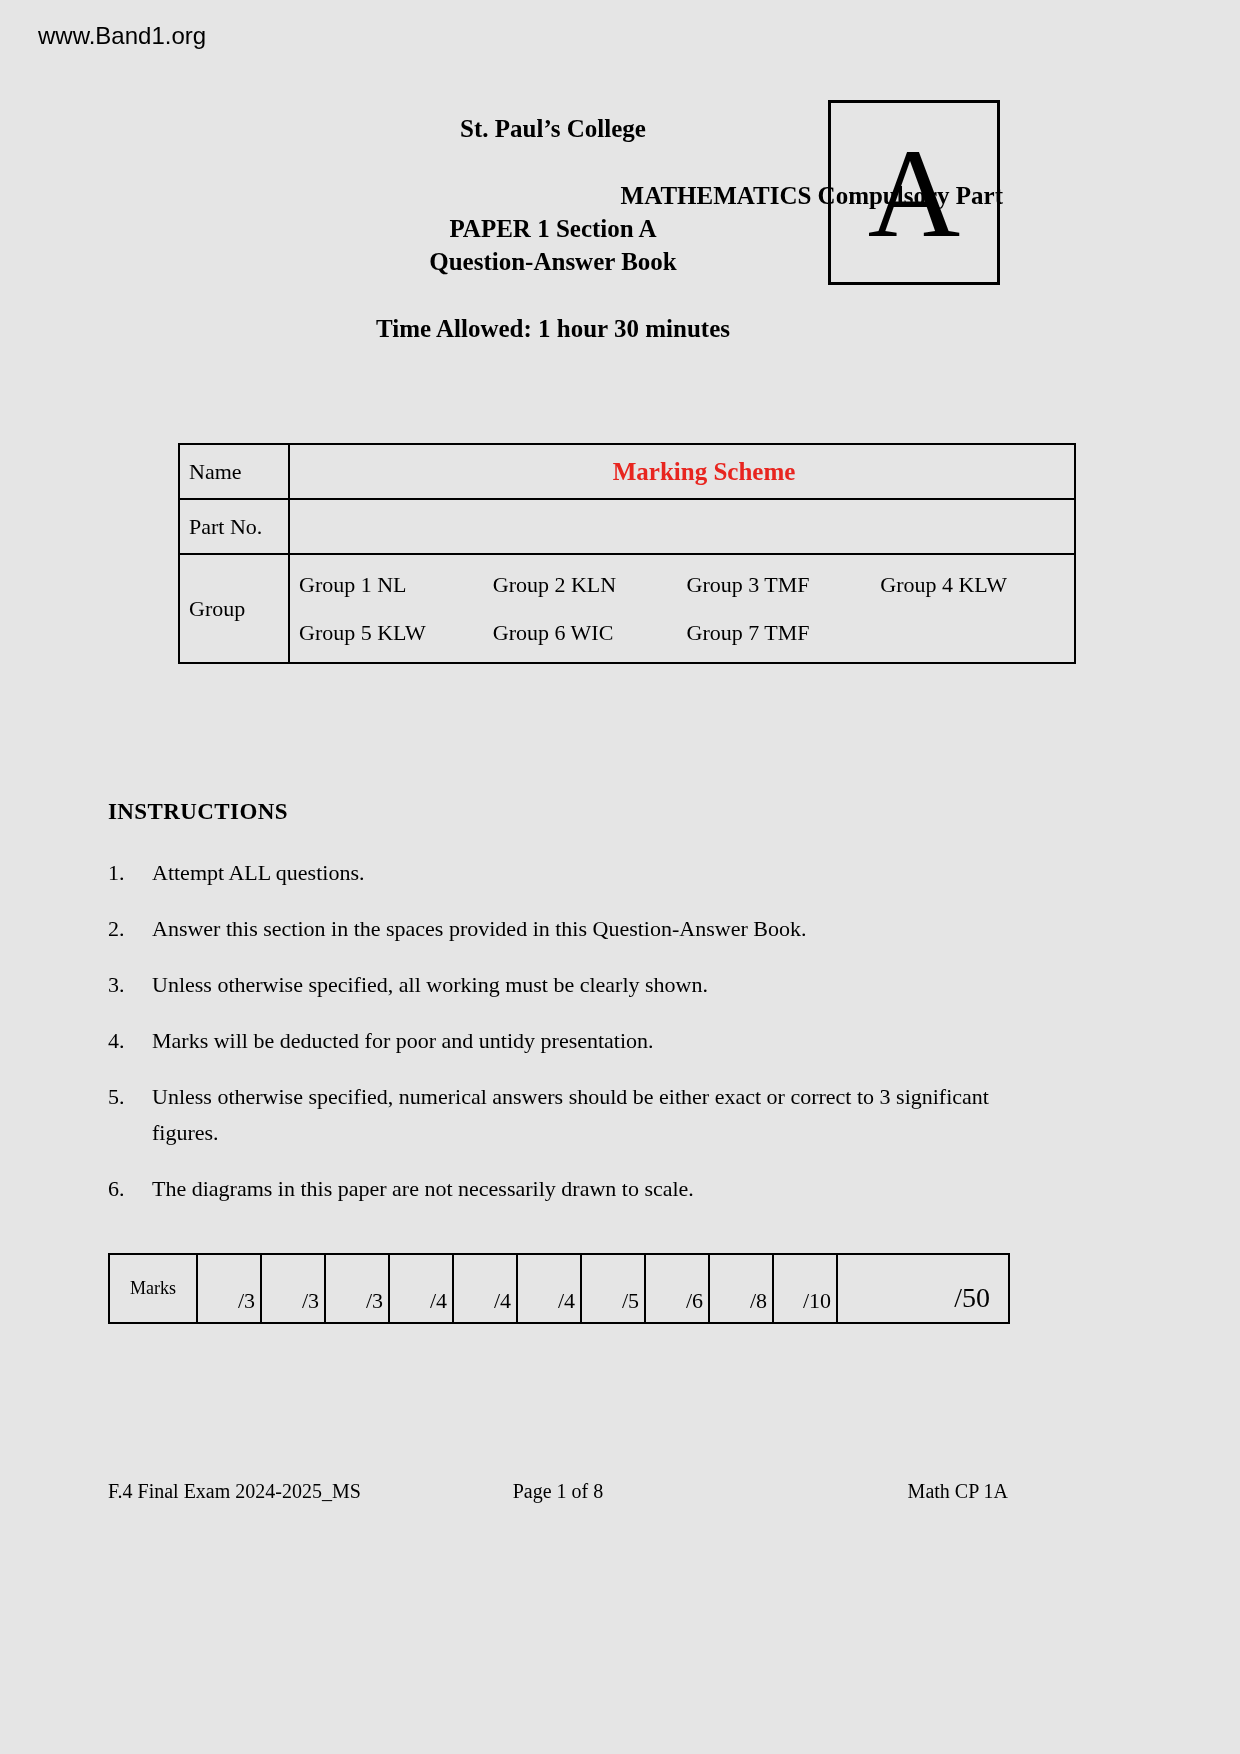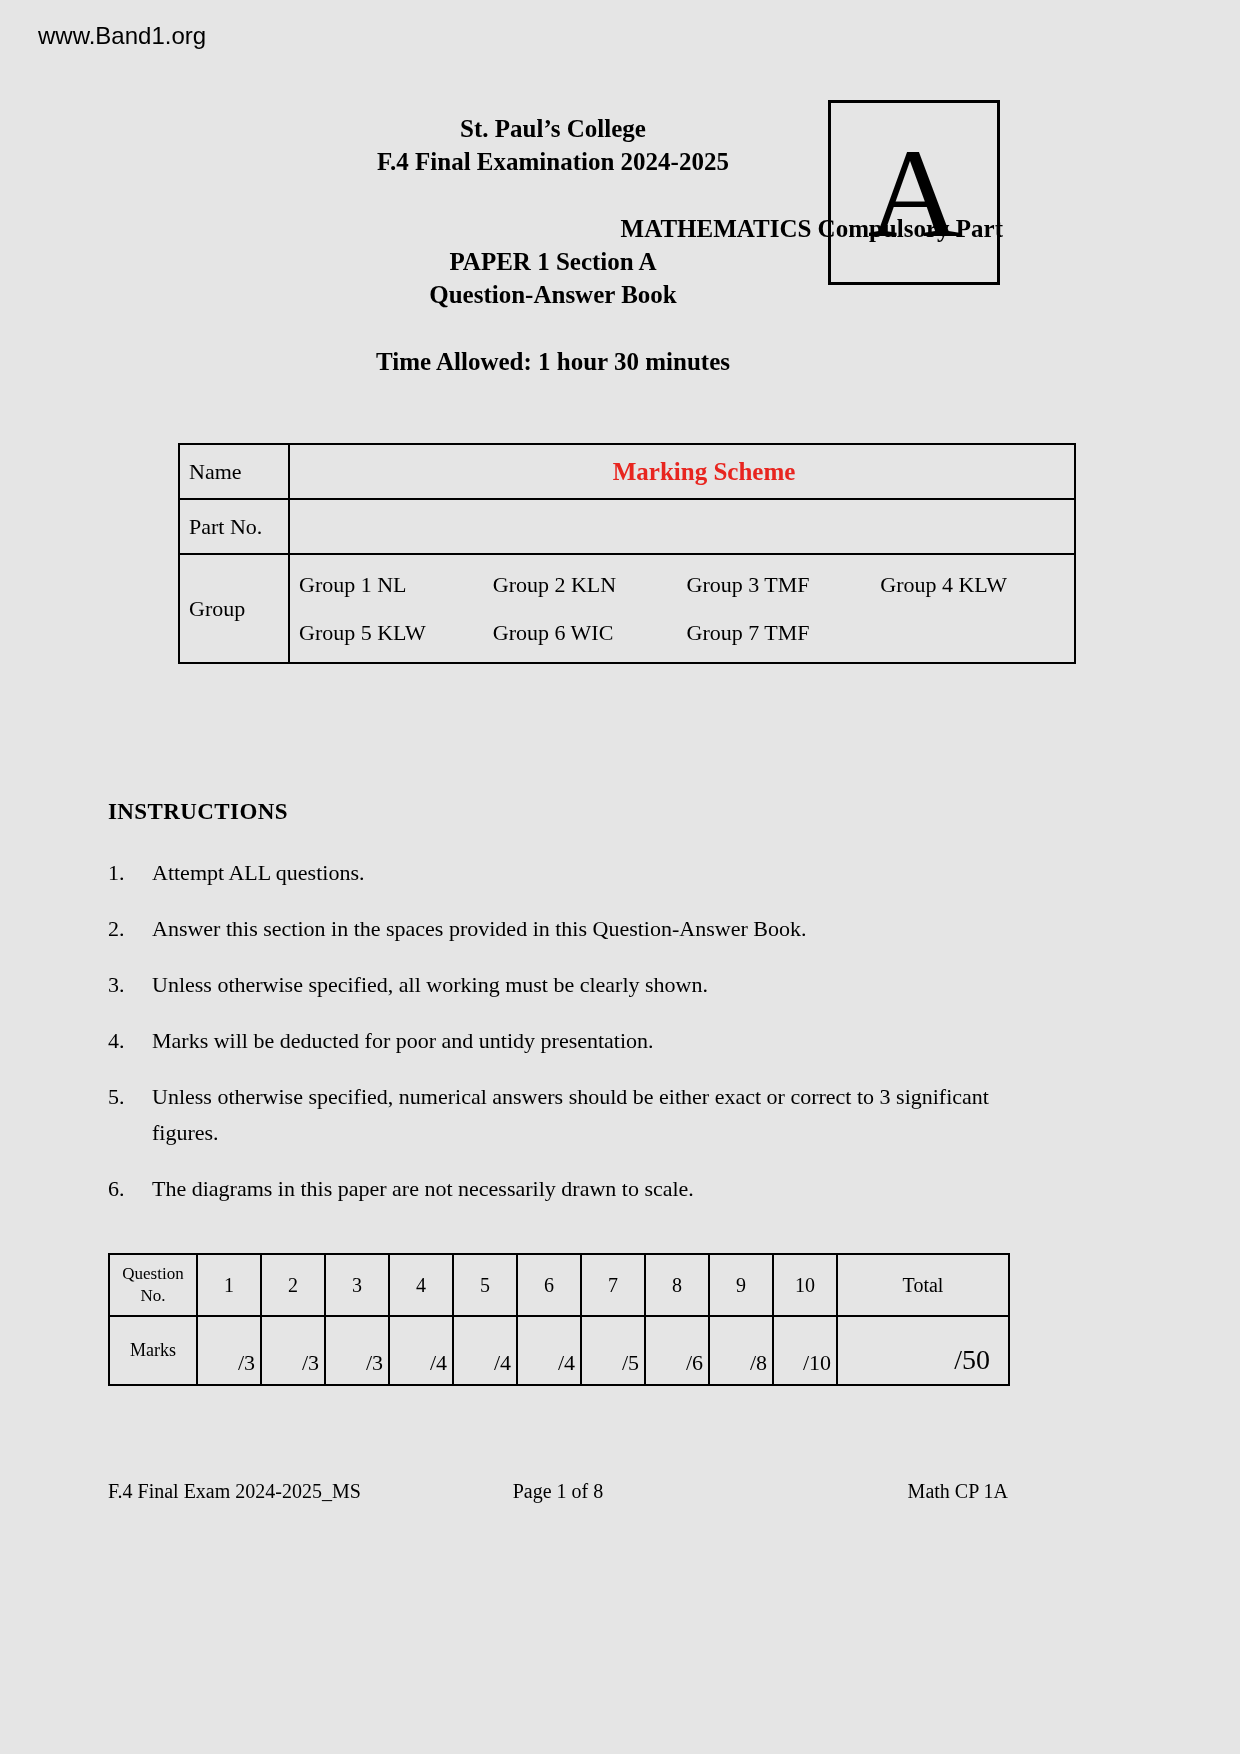--- a/index.html
+++ b/index.html
@@ -87,21 +87,20 @@
 </style>
 </head>
 <body>
 
 <div class="page">
 
   <div class="watermark">www.Band1.org</div>
 
   <div class="title-block">
     <div class="t-school">St. Paul’s College</div>
-    <div class="t-exam">F.4 Final Examination 2024-2025</div>
     <div class="t-subject">MATHEMATICS Compulsory Part</div>
     <div class="t-paper">PAPER 1 Section A</div>
     <div class="t-book">Question-Answer Book</div>
     <div class="t-time">Time Allowed: 1 hour 30 minutes</div>
   </div>
 
   <div class="section-box">
     <span class="section-letter">A</span>
   </div>
 
@@ -173,34 +172,20 @@
         <col style="width:64px">
         <col style="width:64px">
       <col style="width:64px">
         <col style="width:64px">
         <col style="width:64px">
         <col style="width:64px">
         <col style="width:64px">
       <col style="width:172px">
     </colgroup>
     <tbody>
-        <tr class="marks-header-row">
-      <td class="q-header">Question No.</td>
-      <td class="q-num">1</td>
-      <td class="q-num">2</td>
-      <td class="q-num">3</td>
-      <td class="q-num">4</td>
-      <td class="q-num">5</td>
-      <td class="q-num">6</td>
-      <td class="q-num">7</td>
-      <td class="q-num">8</td>
-      <td class="q-num">9</td>
-      <td class="q-num">10</td>
-      <td class="total-header">Total</td>
-    </tr>
     <tr class="marks-value-row">
       <td class="marks-label">Marks</td>
       <td class="mark-cell">/3</td>
       <td class="mark-cell">/3</td>
       <td class="mark-cell">/3</td>
       <td class="mark-cell">/4</td>
       <td class="mark-cell">/4</td>
       <td class="mark-cell">/4</td>
       <td class="mark-cell">/5</td>
       <td class="mark-cell">/6</td>

